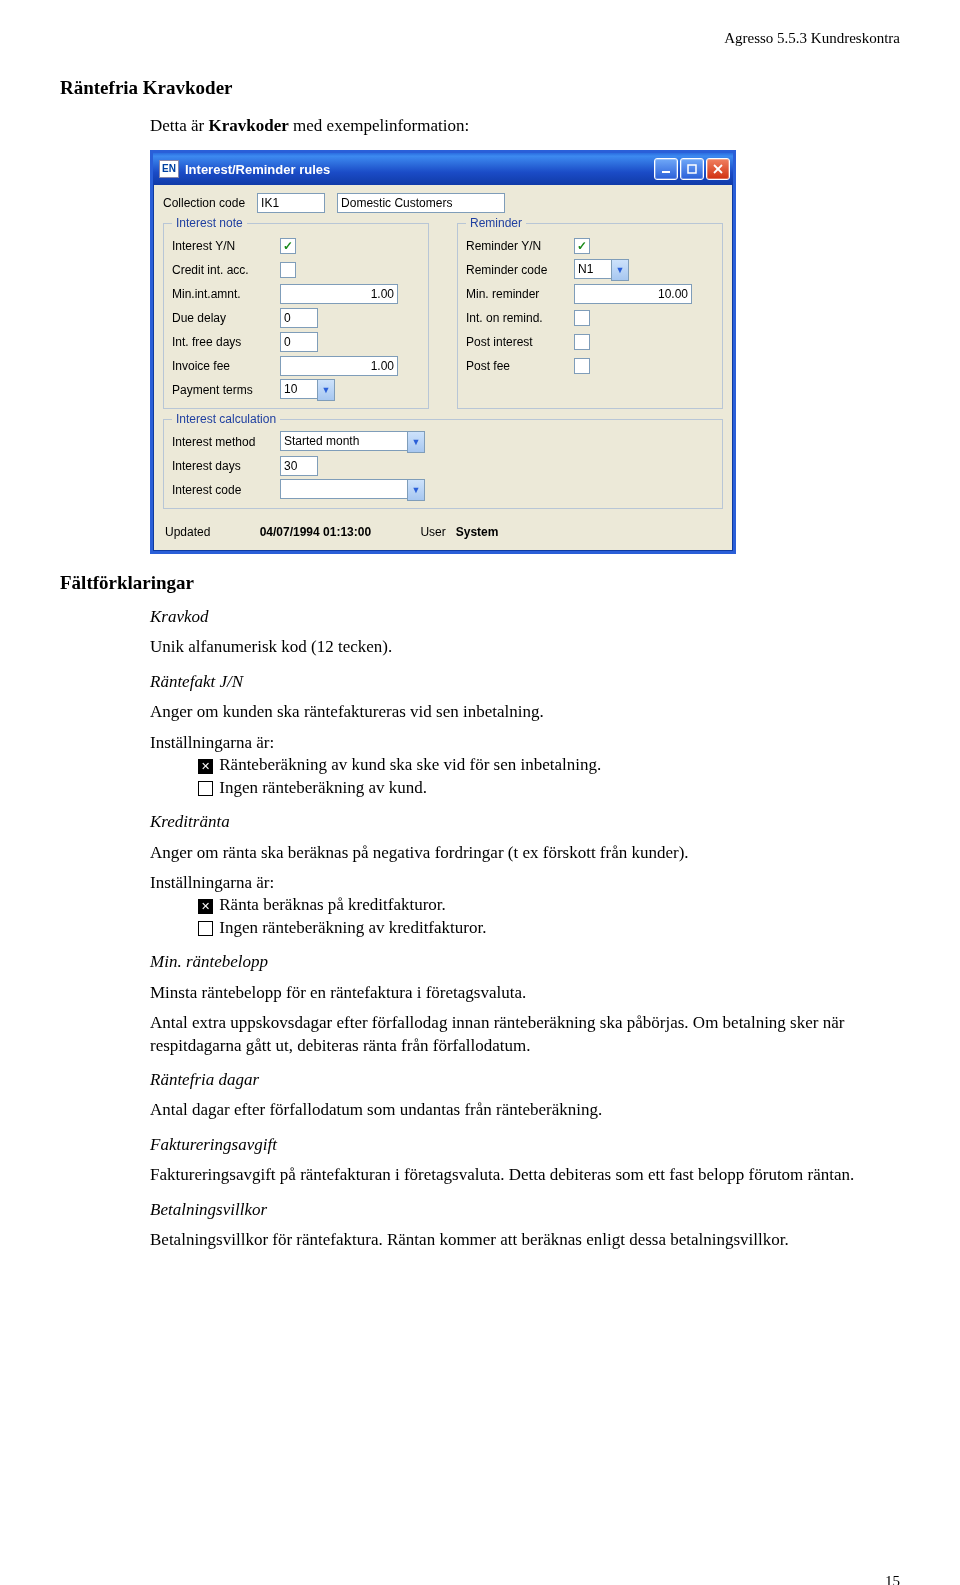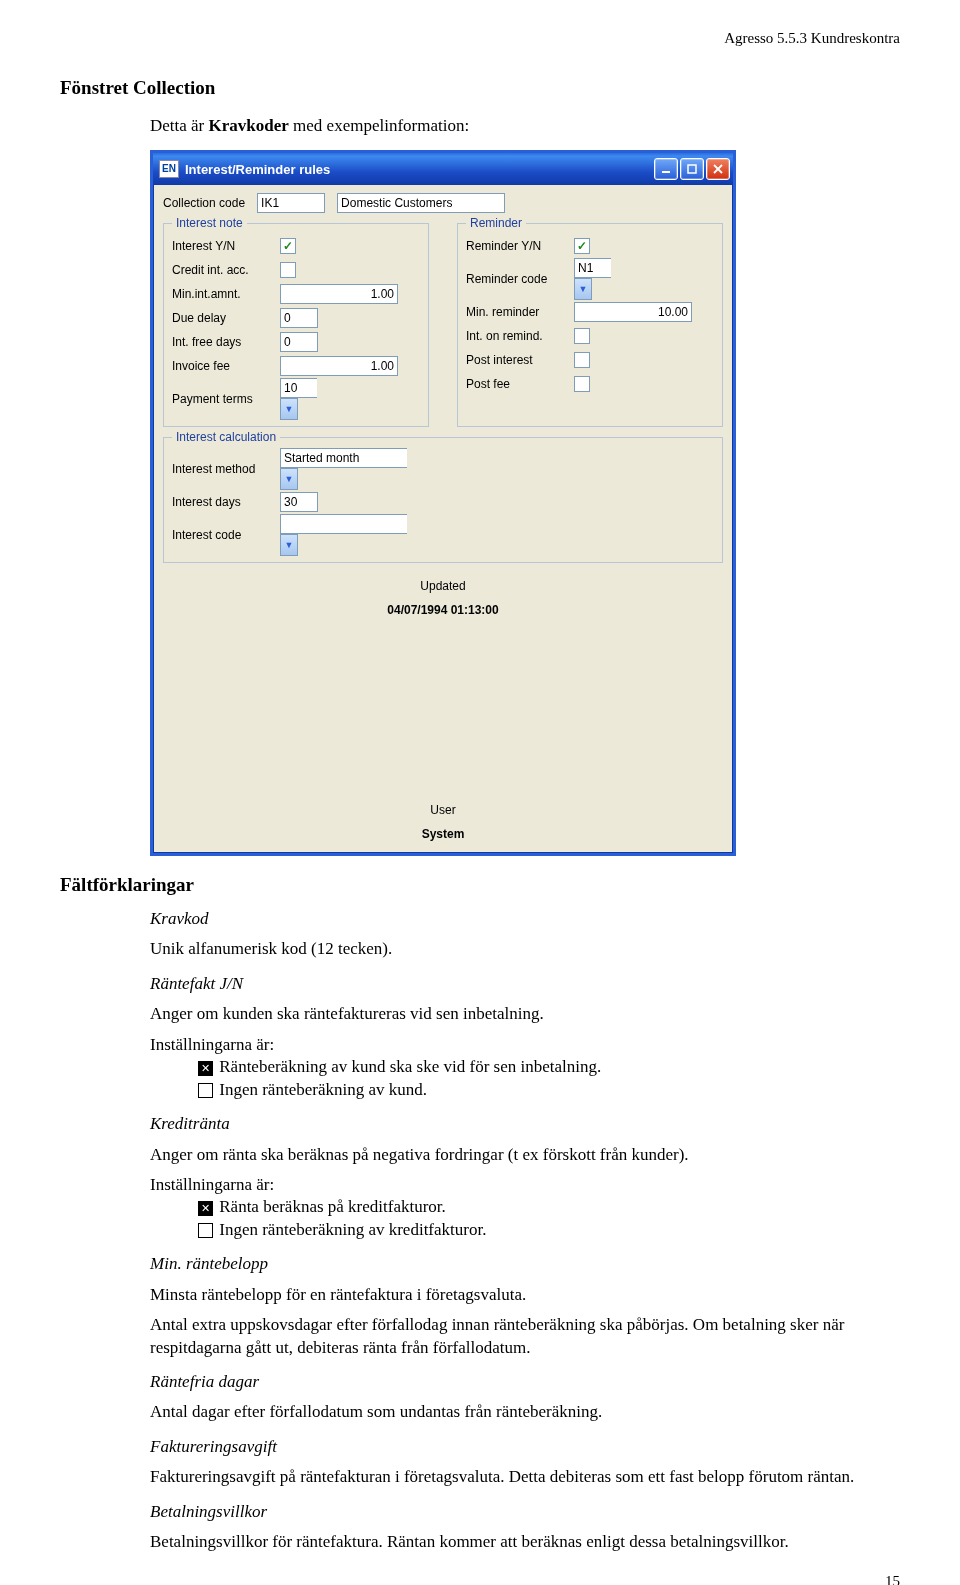--- a/index.html
+++ b/index.html
@@ -149,40 +149,38 @@
   }
   .chk.on::after {
     content: "✓";
     color: #1a8a1a;
     font-size: 12px;
     line-height: 12px;
     font-weight: bold;
   }
   .combo {
     display: inline-flex;
-    flex-direction: column;
   }
   .combo .txt { border-right: none; }
   .combo .dd {
     width: 16px;
     height: 20px;
     background: linear-gradient(#cde2fb, #a7c7f0);
     border: 1px solid #7f9db9;
     display: flex;
     align-items: center;
     justify-content: center;
     color: #2a5fd8;
     font-size: 9px;
   }
   .statusrow {
     display: flex;
     align-items: center;
     gap: 10px;
     padding: 6px 2px 2px 2px;
-    flex-direction: column;
   }
   .statusrow .val {
     font-weight: bold;
     font-size: 12px;
   }
 
   
   .explain {
     margin-left: 90px;
     font-size: 17px;
@@ -224,21 +222,21 @@
     font-size: 15px;
   }
 </style>
 </head>
 <body>
 
 <div class="page">
 
   <div class="running-head">Agresso 5.5.3 Kundreskontra</div>
 
-  <h2 class="section">Fönstret Collection</h2>
+  <h2 class="section">Räntefria Kravkoder</h2>
 
   <p class="intro">
     <span>Detta är </span><b>Kravkoder</b><span> med exempelinformation:</span>
   </p>
 
   <div class="dialog">
     <div class="titlebar">
       <div class="en">EN</div>
       <div class="ttl">Interest/Reminder rules</div>
       <div class="wbtn">

